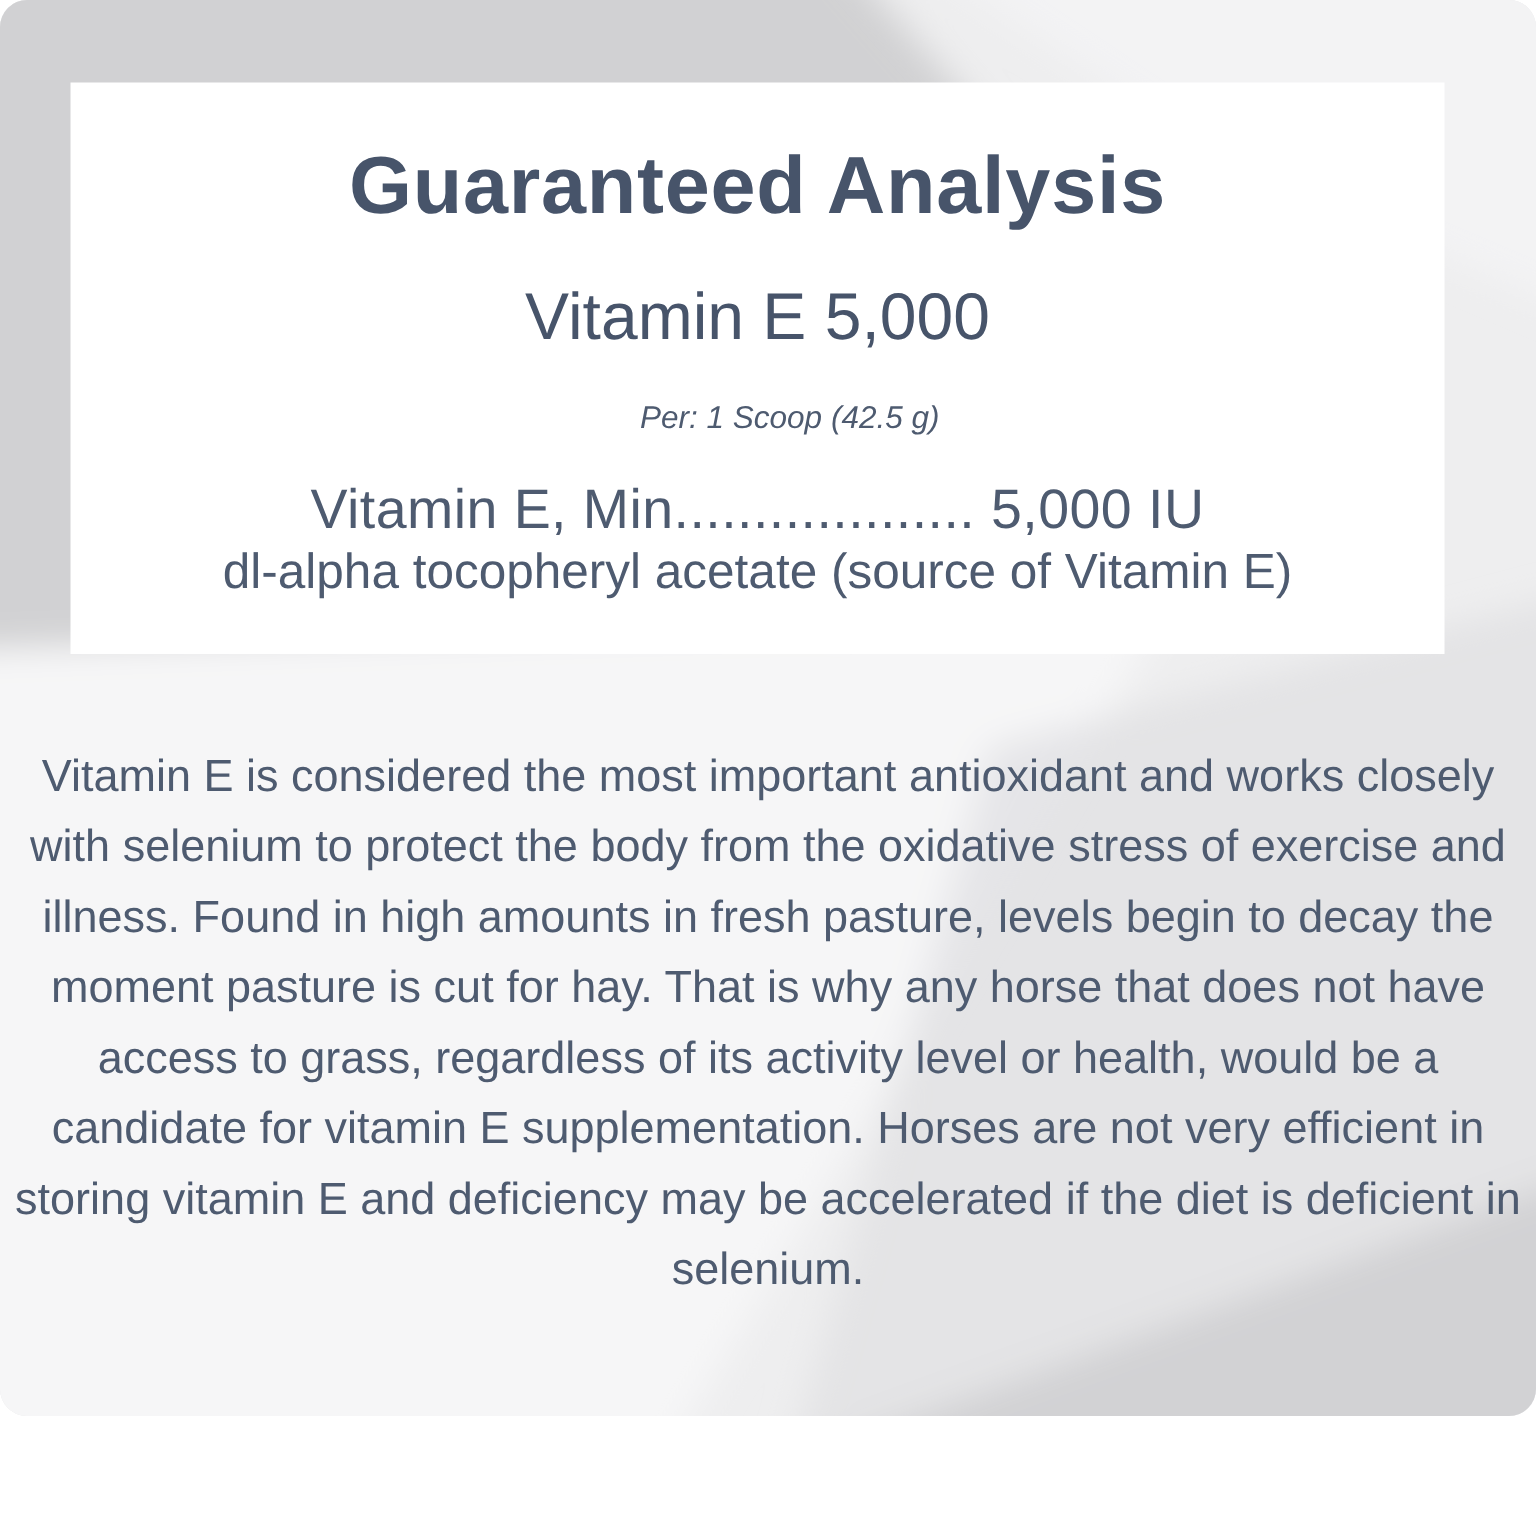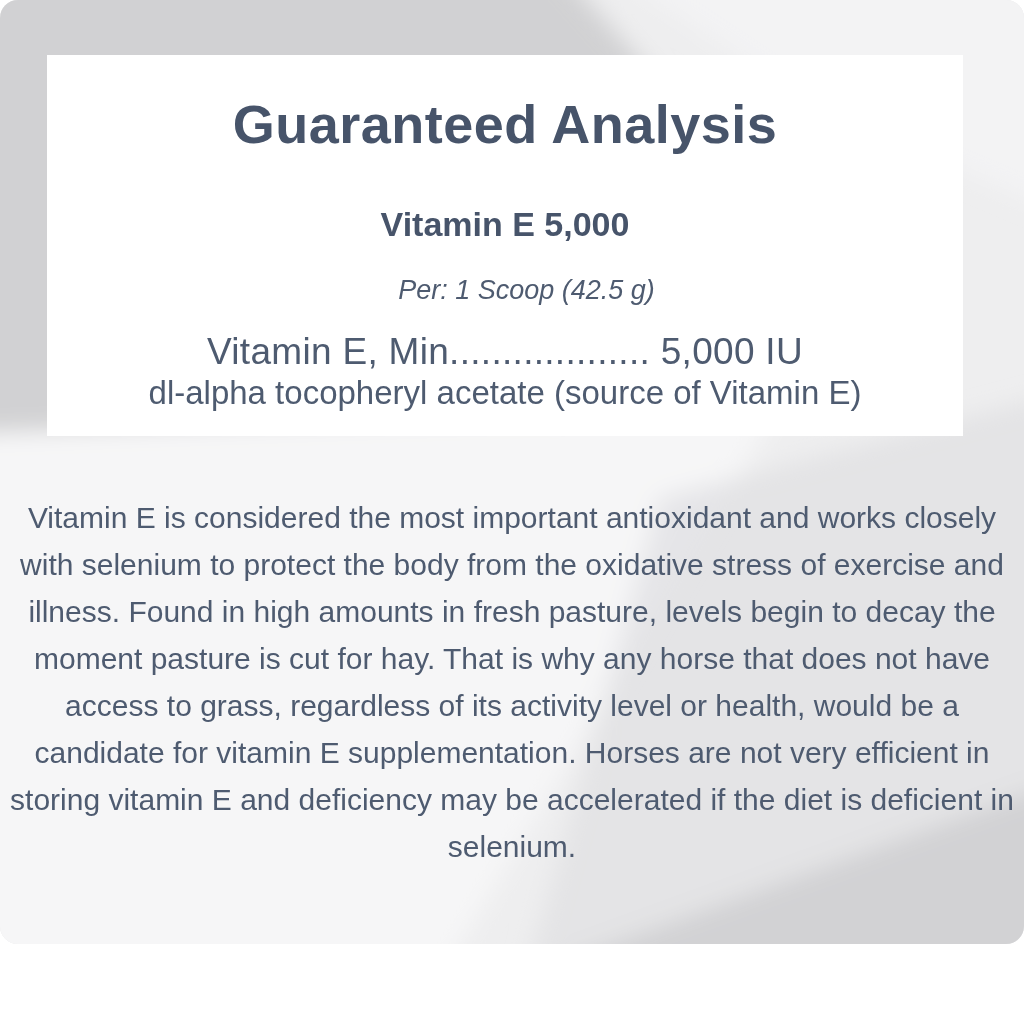--- a/index.html
+++ b/index.html
@@ -42,29 +42,29 @@
   }
   .card-title {
     margin-top: 40px;
     font-size: 54px;
     line-height: 58px;
     font-weight: 700;
     letter-spacing: 0.5px;
     color: var(--heading-text);
   }
   .product-name {
-    margin-top: 52px;
-    font-size: 34px;
+    margin-top: 40px;
+    font-size: 44px;
     line-height: 38px;
-    font-weight: 700;
+    font-weight: 400;
     color: var(--heading-text);
   }
   .serving-size {
     margin-top: 32px;
-    font-size: 27px;
+    font-size: 21px;
     line-height: 31px;
     font-style: italic;
     font-weight: 400;
     color: var(--body-text);
     padding-left: 43px;
   }
   .analysis-line {
     margin-top: 24px;
     font-size: 37px;
     line-height: 43px;

